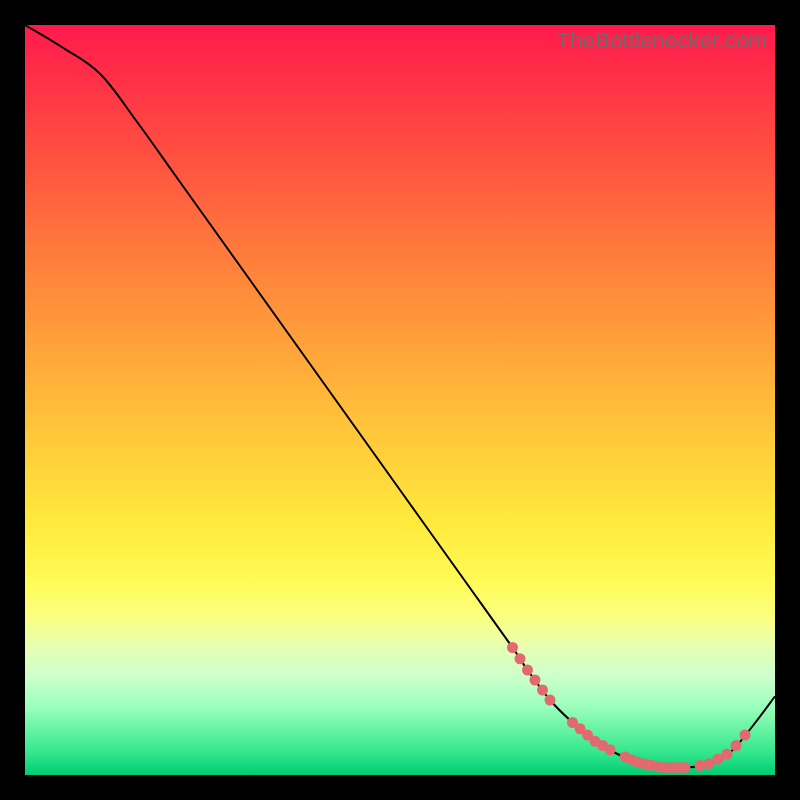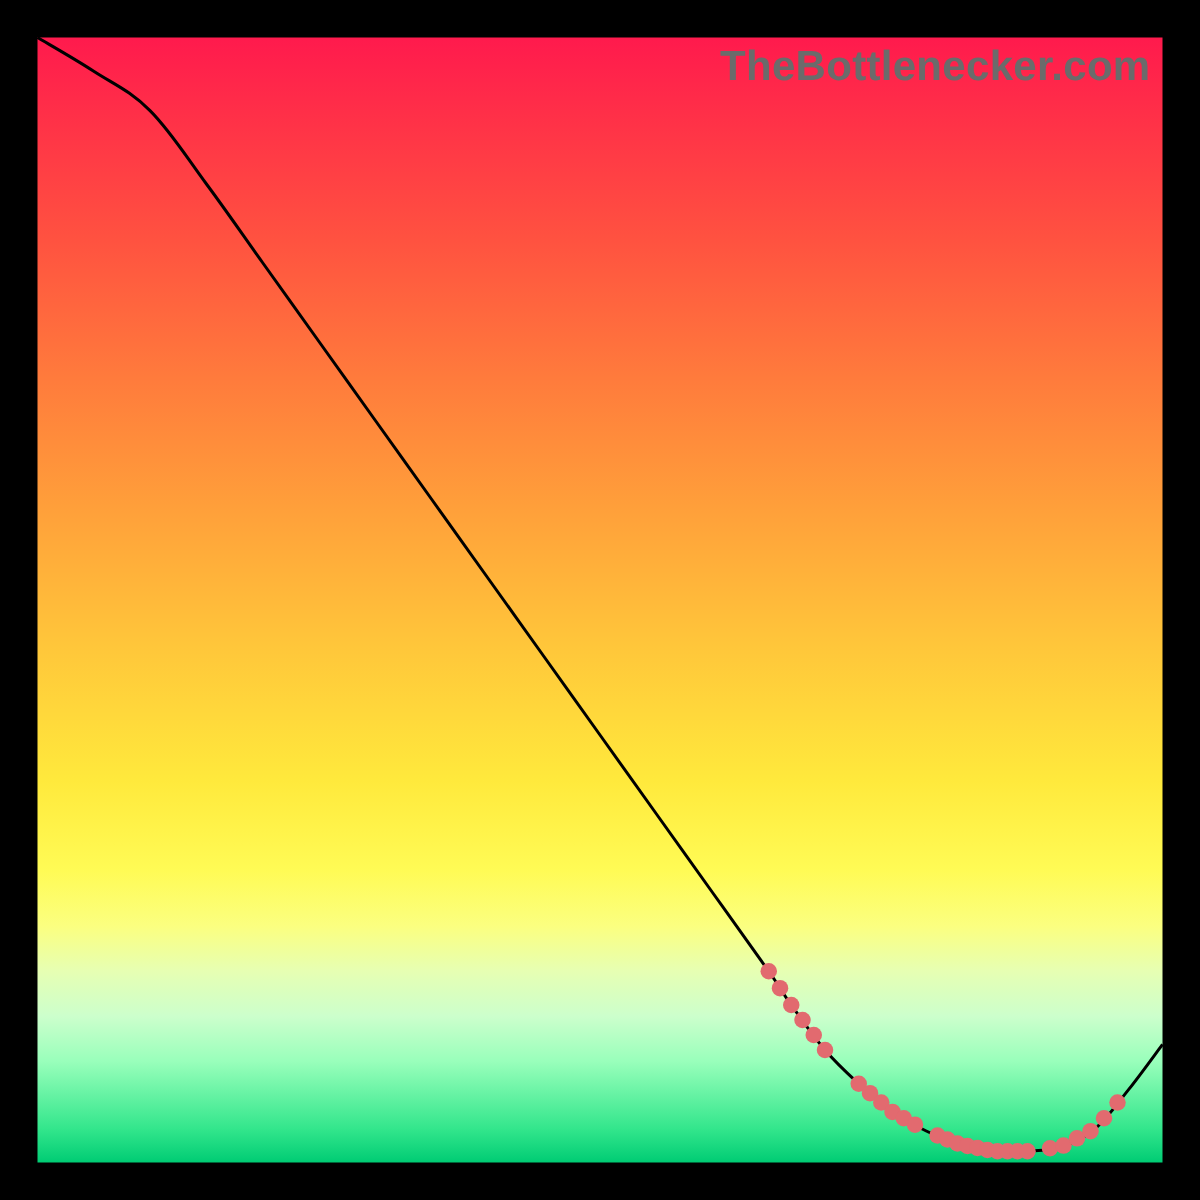--- a/index.html
+++ b/index.html
@@ -31,22 +31,22 @@
       #ccffcc 87%,
       #99ffbb 91%,
       #33e68c 97%,
       #00cc74 100%
     );
   }
   .watermark {
     position: absolute;
     top: 3px;
     right: 8px;
-    font-size: 28px;
-    font-weight: 700;
+    font-size: 22px;
+    font-weight: 400;
     color: #6b6b6b;
     letter-spacing: 0.2px;
   }
   svg.curve {
     position: absolute;
     left: 0;
     top: 0;
     width: 750px;
     height: 750px;
     overflow: visible;

